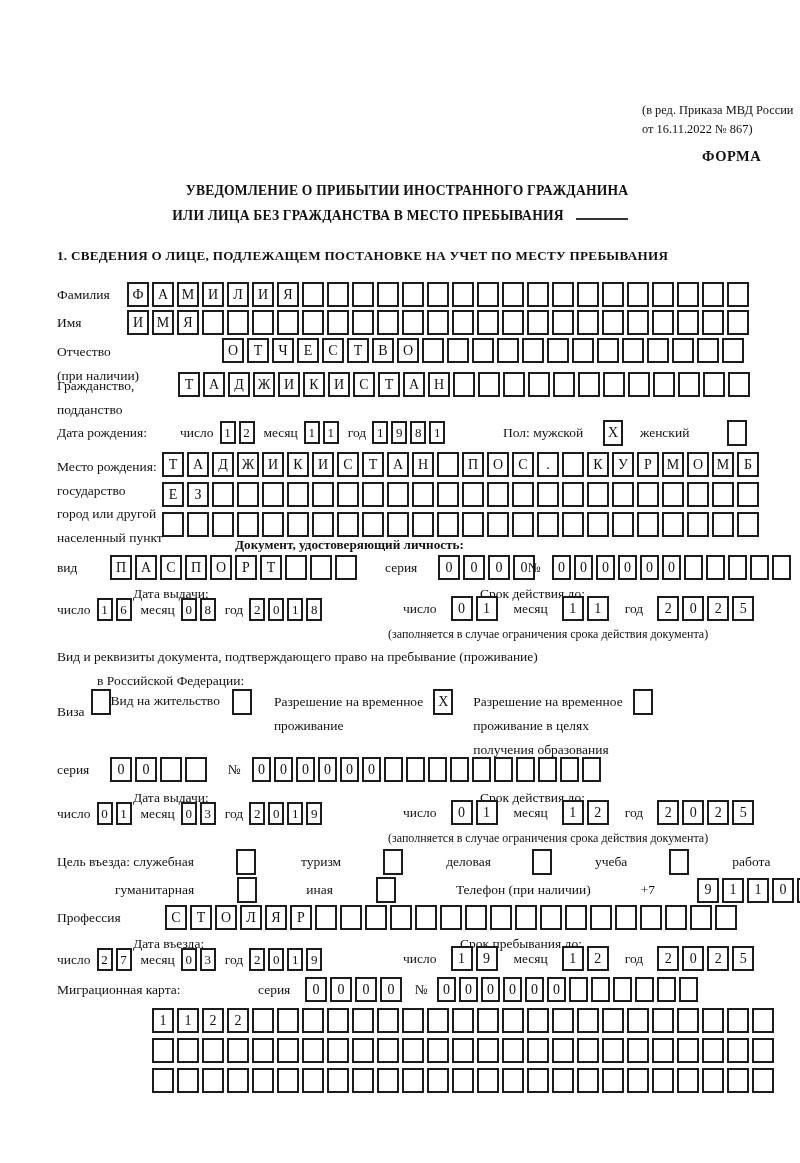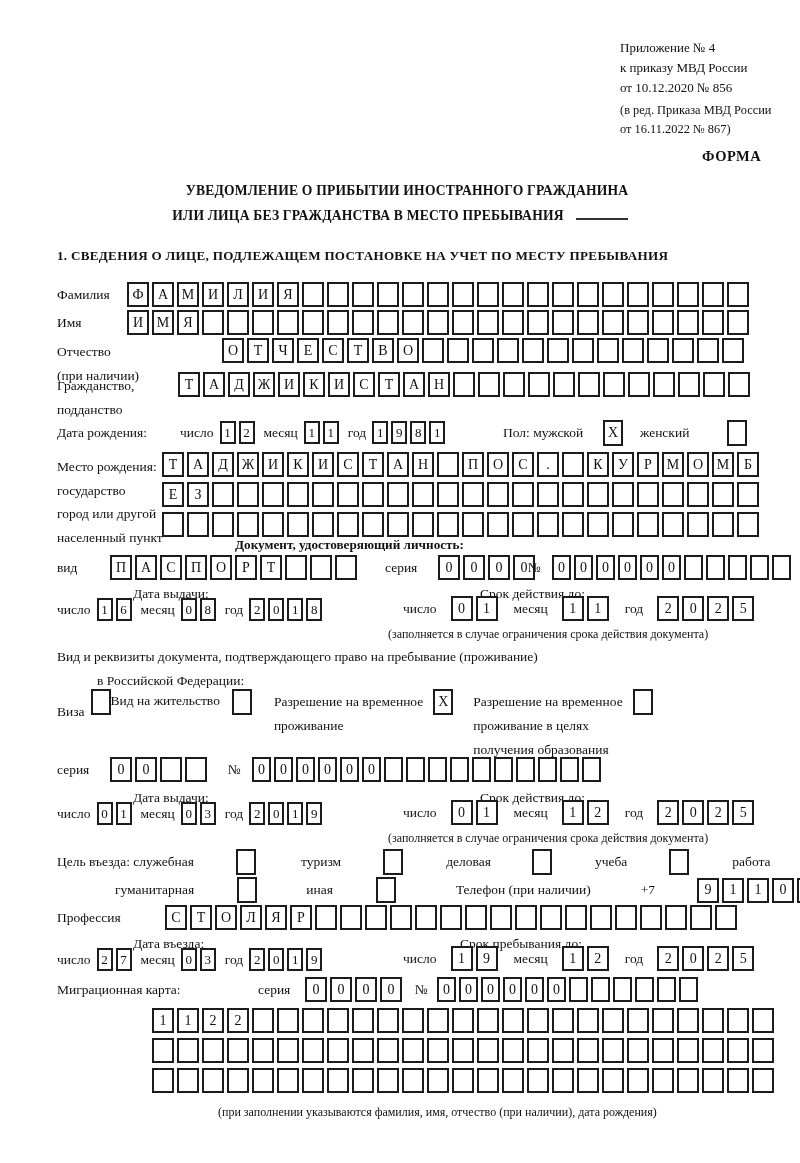--- a/index.html
+++ b/index.html
@@ -3,21 +3,21 @@
 <meta charset="utf-8">
 <style>
   html,body{margin:0;padding:0;background:#e8e8e8;}
   .page{
     position:relative;width:800px;height:1163px;margin:0 auto;background:#ffffff;
     font-family:"Liberation Serif","DejaVu Serif",serif;color:#111;font-size:13.5px;
     overflow:hidden;
   }
   .abs{position:absolute;white-space:nowrap;}
   .appendix{line-height:20px;font-size:13px;}
-  .revision{line-height:19px;font-size:12.4px;}
+  .revision{line-height:19px;font-size:12.4px;margin-left:22px;}
   .forma{font-size:14.5px;font-weight:bold;letter-spacing:.5px;}
   .title{width:800px;text-align:center;font-weight:bold;font-size:13.6px;letter-spacing:.2px;}
   .tuline{display:inline-block;width:52px;height:13px;border-bottom:2px solid #333;margin-left:12px;}
   .sec1{font-weight:bold;font-size:13.1px;letter-spacing:.3px;}
   .dochdr{font-weight:bold;font-size:13.2px;}
   .cells{display:inline-flex;gap:3px;}
   .cell,.cell-t,.cell-s,.box{
     box-sizing:content-box;border:2px solid #1c1c1c;display:inline-flex;
     align-items:center;justify-content:center;background:#fff;
     font-family:inherit;line-height:1;flex:none;
@@ -35,25 +35,20 @@
   .flexrow{display:inline-flex;align-items:center;gap:34px;}
   .flexrow-top{display:inline-flex;align-items:flex-start;}
   .optblock{text-align:left;line-height:24px;white-space:nowrap;}
   .note{font-size:12px;}
 </style>
 </head>
 <body>
 
 <div class="page">
 
-  <div class="abs appendix" style="left:620px;top:38px;">
-    <div>Приложение № 4</div>
-    <div>к приказу МВД России</div>
-    <div>от 10.12.2020 № 856</div>
-  </div>
   <div class="abs revision" style="left:620px;top:101px;">
     <div>(в ред. Приказа МВД России</div>
     <div>от 16.11.2022 № 867)</div>
   </div>
   <div class="abs forma" style="left:702px;top:148px;">ФОРМА</div>
 
   <div class="abs title" style="left:7px;top:183px;">УВЕДОМЛЕНИЕ О ПРИБЫТИИ ИНОСТРАННОГО ГРАЖДАНИНА</div>
   <div class="abs title" style="left:0;top:205px;">
     <span>ИЛИ ЛИЦА БЕЗ ГРАЖДАНСТВА В МЕСТО ПРЕБЫВАНИЯ</span><span class="tuline"></span>
   </div>
@@ -659,15 +654,14 @@
       <span class="cell"></span>
       <span class="cell"></span>
       <span class="cell"></span>
       <span class="cell"></span>
       <span class="cell"></span>
       <span class="cell"></span>
       <span class="cell"></span>
       <span class="cell"></span>
       <span class="cell"></span>
     </div>
-  <div class="abs note" style="left:218px;top:1105px;">(при заполнении указываются фамилия, имя, отчество (при наличии), дата рождения)</div>
 
 </div>
 
 </body></html>

